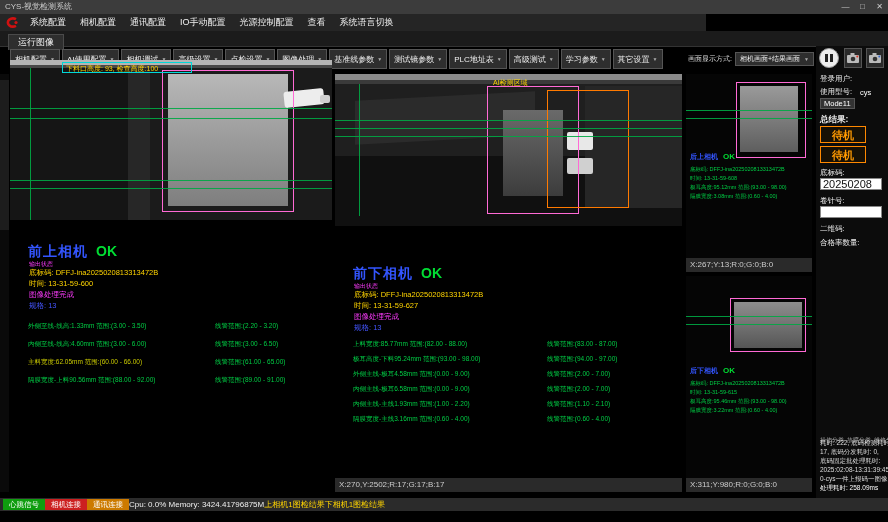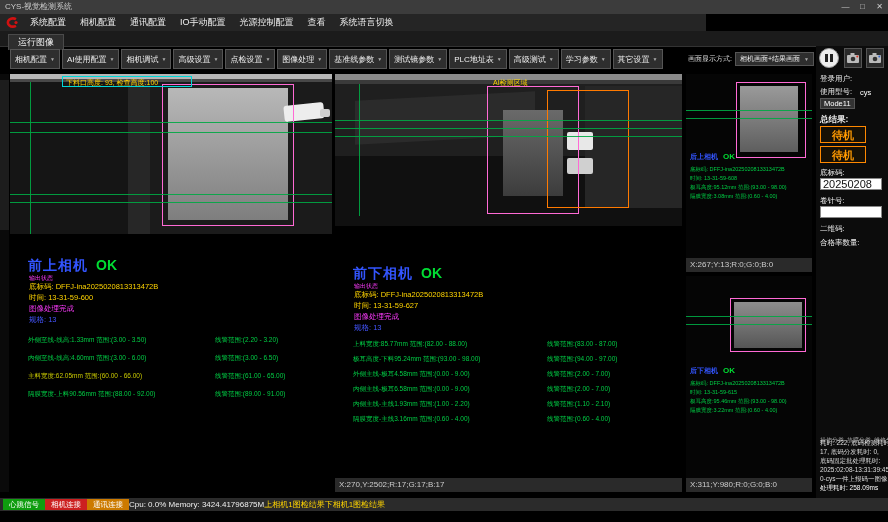--- a/index.html
+++ b/index.html
@@ -150,21 +150,21 @@
   <span class="dmode-box">
     <span>相机画面+结果画面</span>
     <span class="tb-arrow">▼</span>
   </span>
 </div>
 
 <div class="v" style="left:0;top:74px;width:9px;height:418px;background:#0a0a0a">
   <div class="v" style="left:0;top:6px;width:9px;height:150px;background:#1d1d1d"></div>
 </div>
 
-<div class="v cam" style="left:10px;top:74px;width:322px;height:418px">
+<div class="v cam" style="left:10px;top:60px;width:322px;height:418px">
   <div class="cam-img" style="left:0;top:0;width:322px;height:160px;background:#1b1b1b">
     <div class="v" style="left:0;top:0;width:322px;height:5px;background:#b5b5b5"></div>
     <div class="v" style="left:0;top:5px;width:322px;height:3px;background:#484848"></div>
     <div class="v" style="left:0;top:8px;width:118px;height:152px;background:#151515"></div>
     <div class="v" style="left:118px;top:8px;width:22px;height:152px;background:#272727"></div>
     <div class="v" style="left:158px;top:14px;width:120px;height:132px;background:linear-gradient(180deg,#b8b8b8,#7e7e7e)"></div>
     <div class="v" style="left:274px;top:30px;width:40px;height:16px;background:#ededed;border-radius:3px;transform:rotate(-6deg)"></div>
     <div class="v" style="left:310px;top:35px;width:10px;height:8px;background:#cfcfcf;border-radius:2px"></div>
     <div class="pinkrect" style="left:152px;top:10px;width:132px;height:142px"></div>
     <div class="gvline" style="left:20px;top:8px;height:152px"></div>

